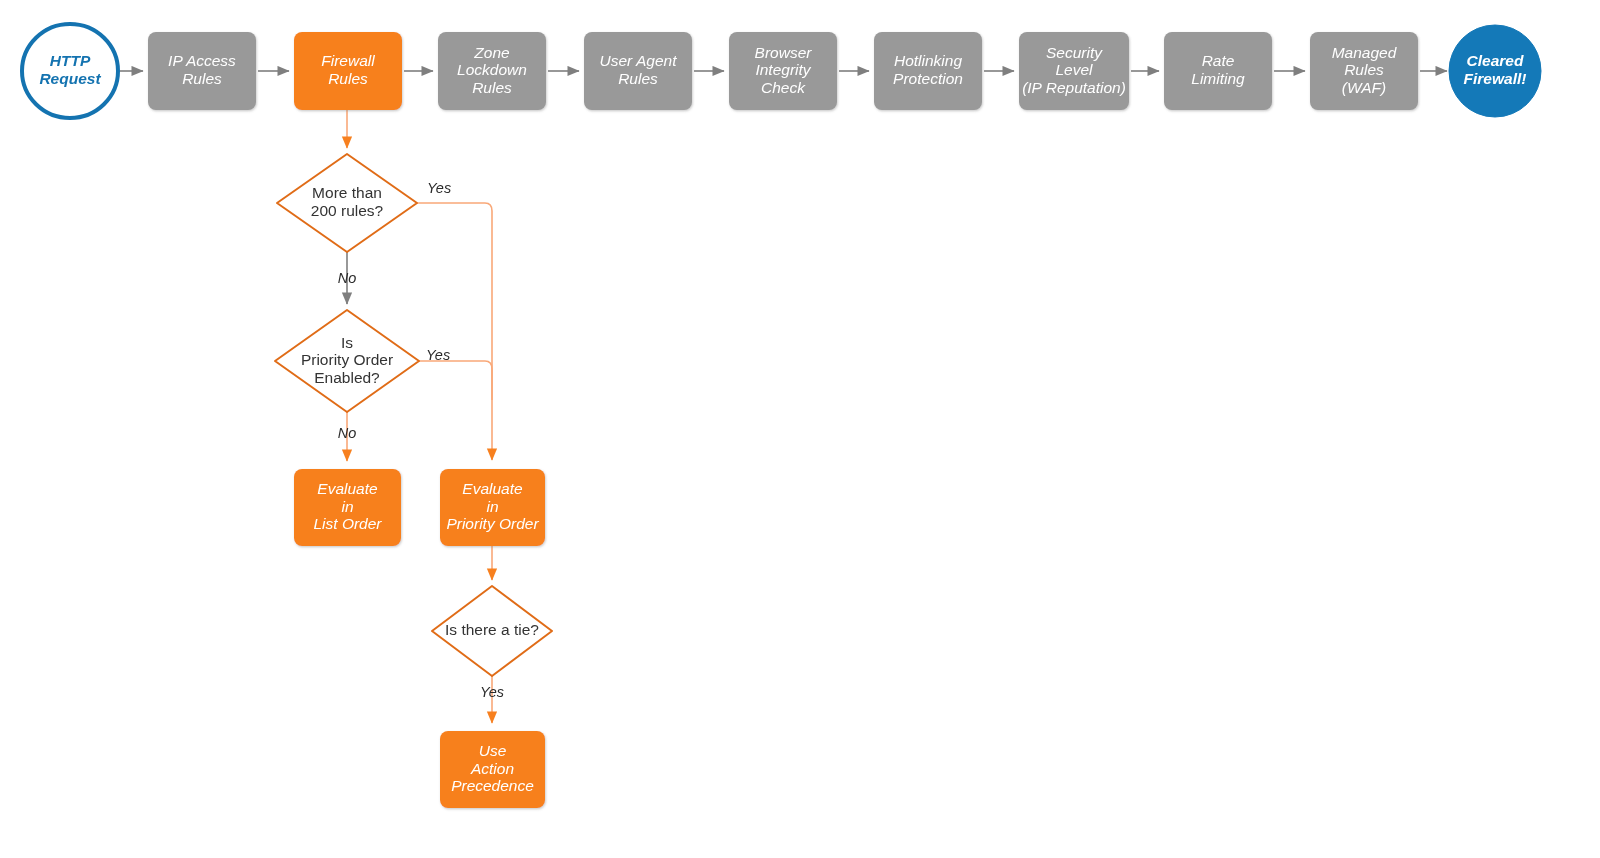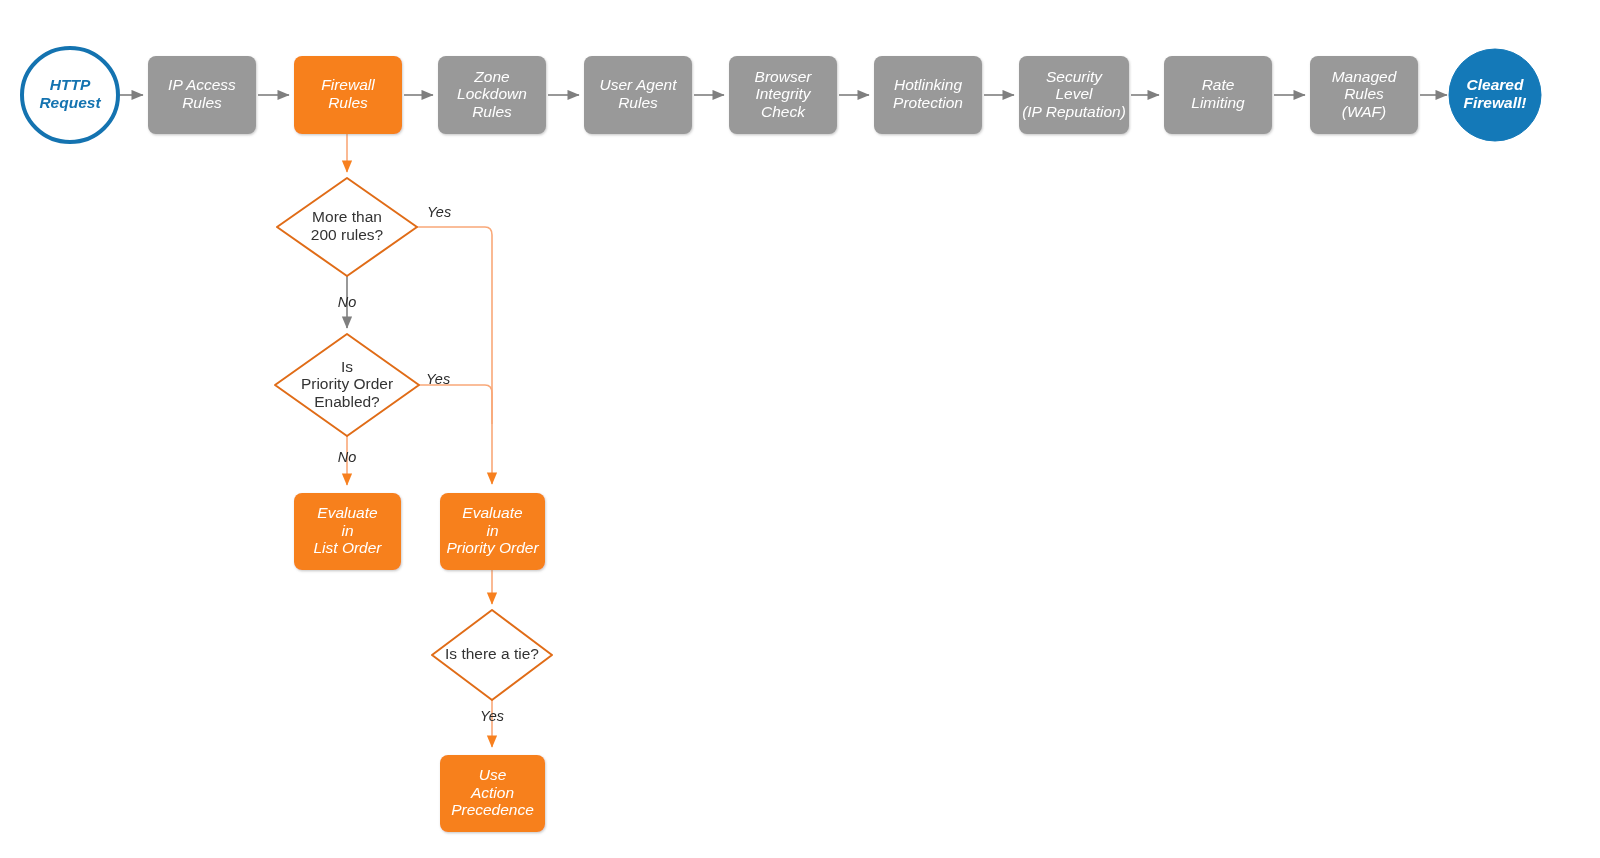--- a/index.html
+++ b/index.html
@@ -11,21 +11,20 @@
   body {
     width: 1600px;
     height: 858px;
     font-family: "Liberation Sans", sans-serif;
     overflow: hidden;
   }
   #flow-root {
     position: relative;
     width: 1600px;
     height: 676px;
-    margin-top: 24px;
   }
   svg#flow-svg {
     position: absolute;
     top: 0; left: 0;
     width: 1600px;
     height: 858px;
     display: block;
   }
   .node-text {
     font-family: "Liberation Sans", sans-serif;

